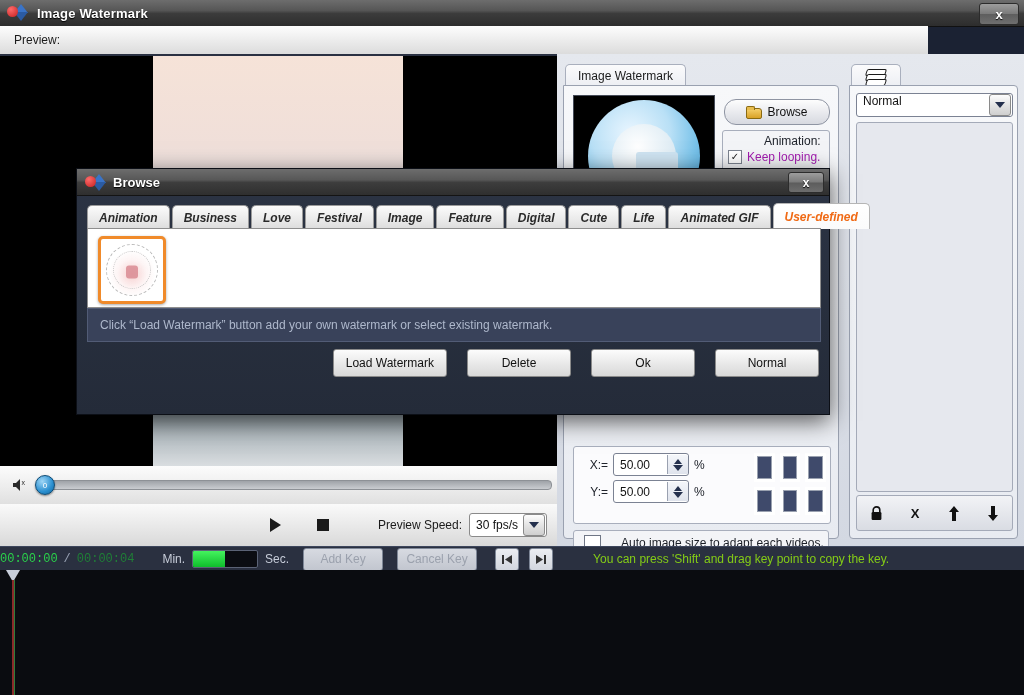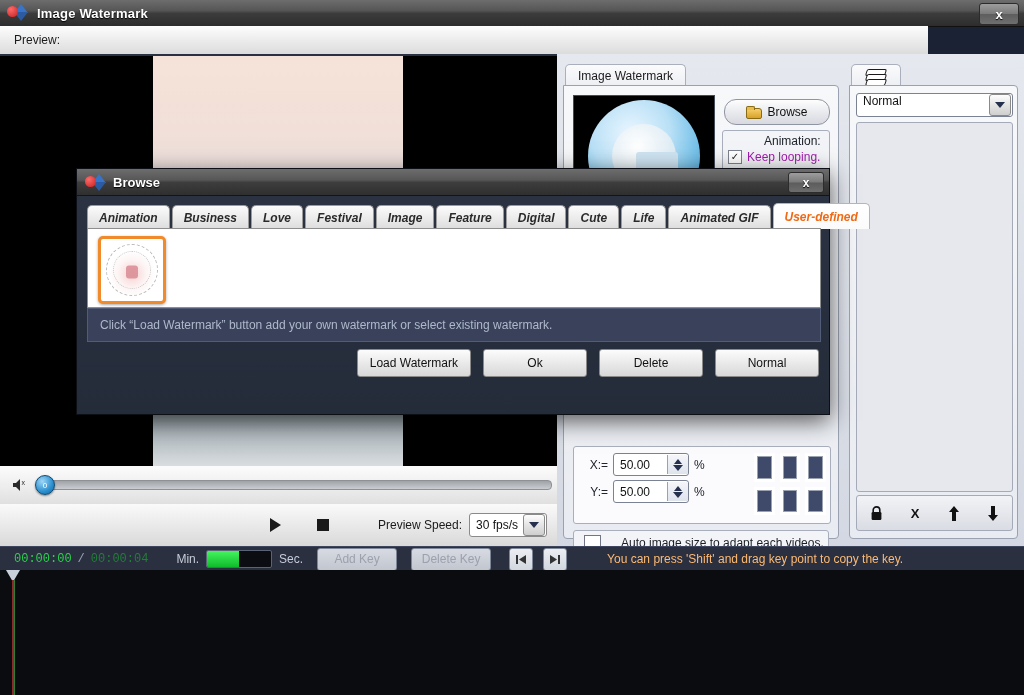--- a/index.html
+++ b/index.html
@@ -233,21 +233,21 @@
   
   .stack-ico{width:20px;height:15px;position:relative;}
   .stack-ico i{position:absolute;left:0;width:18px;height:5px;border:1px solid #1a1a1a;border-radius:2px;background:#fff;}
 
   
   .statusbar{
     position:absolute;left:0;top:492px;width:1024px;height:24px;
     background:#2a3040;border-top:1px solid #3d465c;border-bottom:1px solid #171c28;
     display:flex;align-items:center;
   }
-  .tc{font-size:12px;color:#2ad24a;margin-left:14px;font-family:"Liberation Mono","DejaVu Sans Mono",monospace;}
+  .tc{font-size:12px;color:#2ad24a;font-family:"Liberation Mono","DejaVu Sans Mono",monospace;}
   .tc.dim{color:#1f7f36;margin-left:6px;}
   .tc.sep{color:#9aa3b5;margin-left:6px;}
   .minlbl{margin-left:28px;font-size:12px;color:#c6ccd8;}
   .minislider{
     margin-left:7px;width:64px;height:16px;border:1px solid #5b6376;border-radius:2px;
     background:#0b0d12;overflow:hidden;display:flex;
   }
   .minislider .fill{width:32px;height:100%;background:linear-gradient(180deg,#44f35e,#0fbd2c);}
   .seclbl{margin-left:7px;font-size:12px;color:#c6ccd8;}
   .keybtn{
@@ -255,21 +255,21 @@
     background:linear-gradient(180deg,#d7dae1,#c2c6cf);
     border:1px solid #7e8797;color:#9ba1ad;font-size:12px;
     display:flex;align-items:center;justify-content:center;cursor:default;
   }
   .navbtn{
     margin-left:10px;width:22px;height:21px;border-radius:3px;
     background:linear-gradient(180deg,#eceef2,#d2d6de);
     border:1px solid #7e8797;display:flex;align-items:center;justify-content:center;cursor:pointer;
   }
   .navbtn.first{margin-left:18px;}
-  .tiptext{margin-left:40px;font-size:12px;color:#fdba74;}
+  .tiptext{margin-left:40px;font-size:12px;color:#84cc16;}
 
   .timeline{
     position:absolute;left:0;top:516px;width:1024px;height:140px;background:#0a0c10;
   }
   .playhead{position:absolute;left:6px;top:0;width:14px;height:140px;}
   .playhead .head{
     position:absolute;left:0;top:0;width:0;height:0;
     border-left:7px solid transparent;border-right:7px solid transparent;border-top:12px solid #c9cfdb;
   }
   .playhead .stem{position:absolute;left:6px;top:10px;width:2px;height:130px;background:#8a2a2a;}
@@ -335,21 +335,21 @@
     width:12px;height:13px;border-radius:3px;background:#d98b93;opacity:.85;
   }
   .dlg-msgbar{
     position:absolute;left:10px;top:139px;width:732px;height:32px;
     background:#39425a;border:1px solid #525c76;
     display:flex;align-items:center;
   }
   .dlg-msgbar .m{margin-left:12px;font-size:12px;color:#aeb8cc;}
   .dlg-actions{
     position:absolute;left:10px;top:179px;width:732px;height:30px;
-    display:flex;align-items:center;justify-content:flex-end;gap:12px;
+    display:flex;align-items:center;justify-content:flex-end;gap:20px;
   }
   .dbtn{
     height:26px;min-width:78px;padding:0 12px;border-radius:3px;
     background:linear-gradient(180deg,#fcfcfc,#e9e9e9 52%,#d8d8d8);
     border:1px solid #8a8a8a;
     display:flex;align-items:center;justify-content:center;
     font-size:12px;color:#111;cursor:pointer;white-space:nowrap;
   }
 
   
@@ -531,21 +531,21 @@
     <div class="statusbar">
       <span class="tc">00:00:00</span>
       <span class="tc sep">/</span>
       <span class="tc dim">00:00:04</span>
       <span class="minlbl">Min.</span>
       <span class="minislider">
           <i class="fill"></i>
         </span>
       <span class="seclbl">Sec.</span>
       <span class="keybtn">Add Key</span>
-      <span class="keybtn">Delete Key</span>
+      <span class="keybtn">Cancel Key</span>
       <span class="navbtn first">
         <svg width="12" height="11" viewBox="0 0 12 11">
             <rect x="1" y="1" width="2" height="9" fill="#333"></rect>
             <path d="M11 1v9L4 5.5z" fill="#333"></path>
           </svg>
       </span>
       <span class="navbtn">
         <svg width="12" height="11" viewBox="0 0 12 11">
             <rect x="9" y="1" width="2" height="9" fill="#333"></rect>
             <path d="M1 1v9l7-4.5z" fill="#333"></path>
@@ -598,19 +598,19 @@
           </span>
       </div>
     </div>
 
     <div class="dlg-msgbar">
       <span class="m">Click “Load Watermark” button add your own watermark or select existing watermark.</span>
     </div>
 
     <div class="dlg-actions">
       <span class="dbtn">Load Watermark</span>
+      <span class="dbtn">Delete</span>
       <span class="dbtn">Ok</span>
-      <span class="dbtn">Delete</span>
       <span class="dbtn">Normal</span>
     </div>
   </div>
 
 </div>
 
 </body></html>

